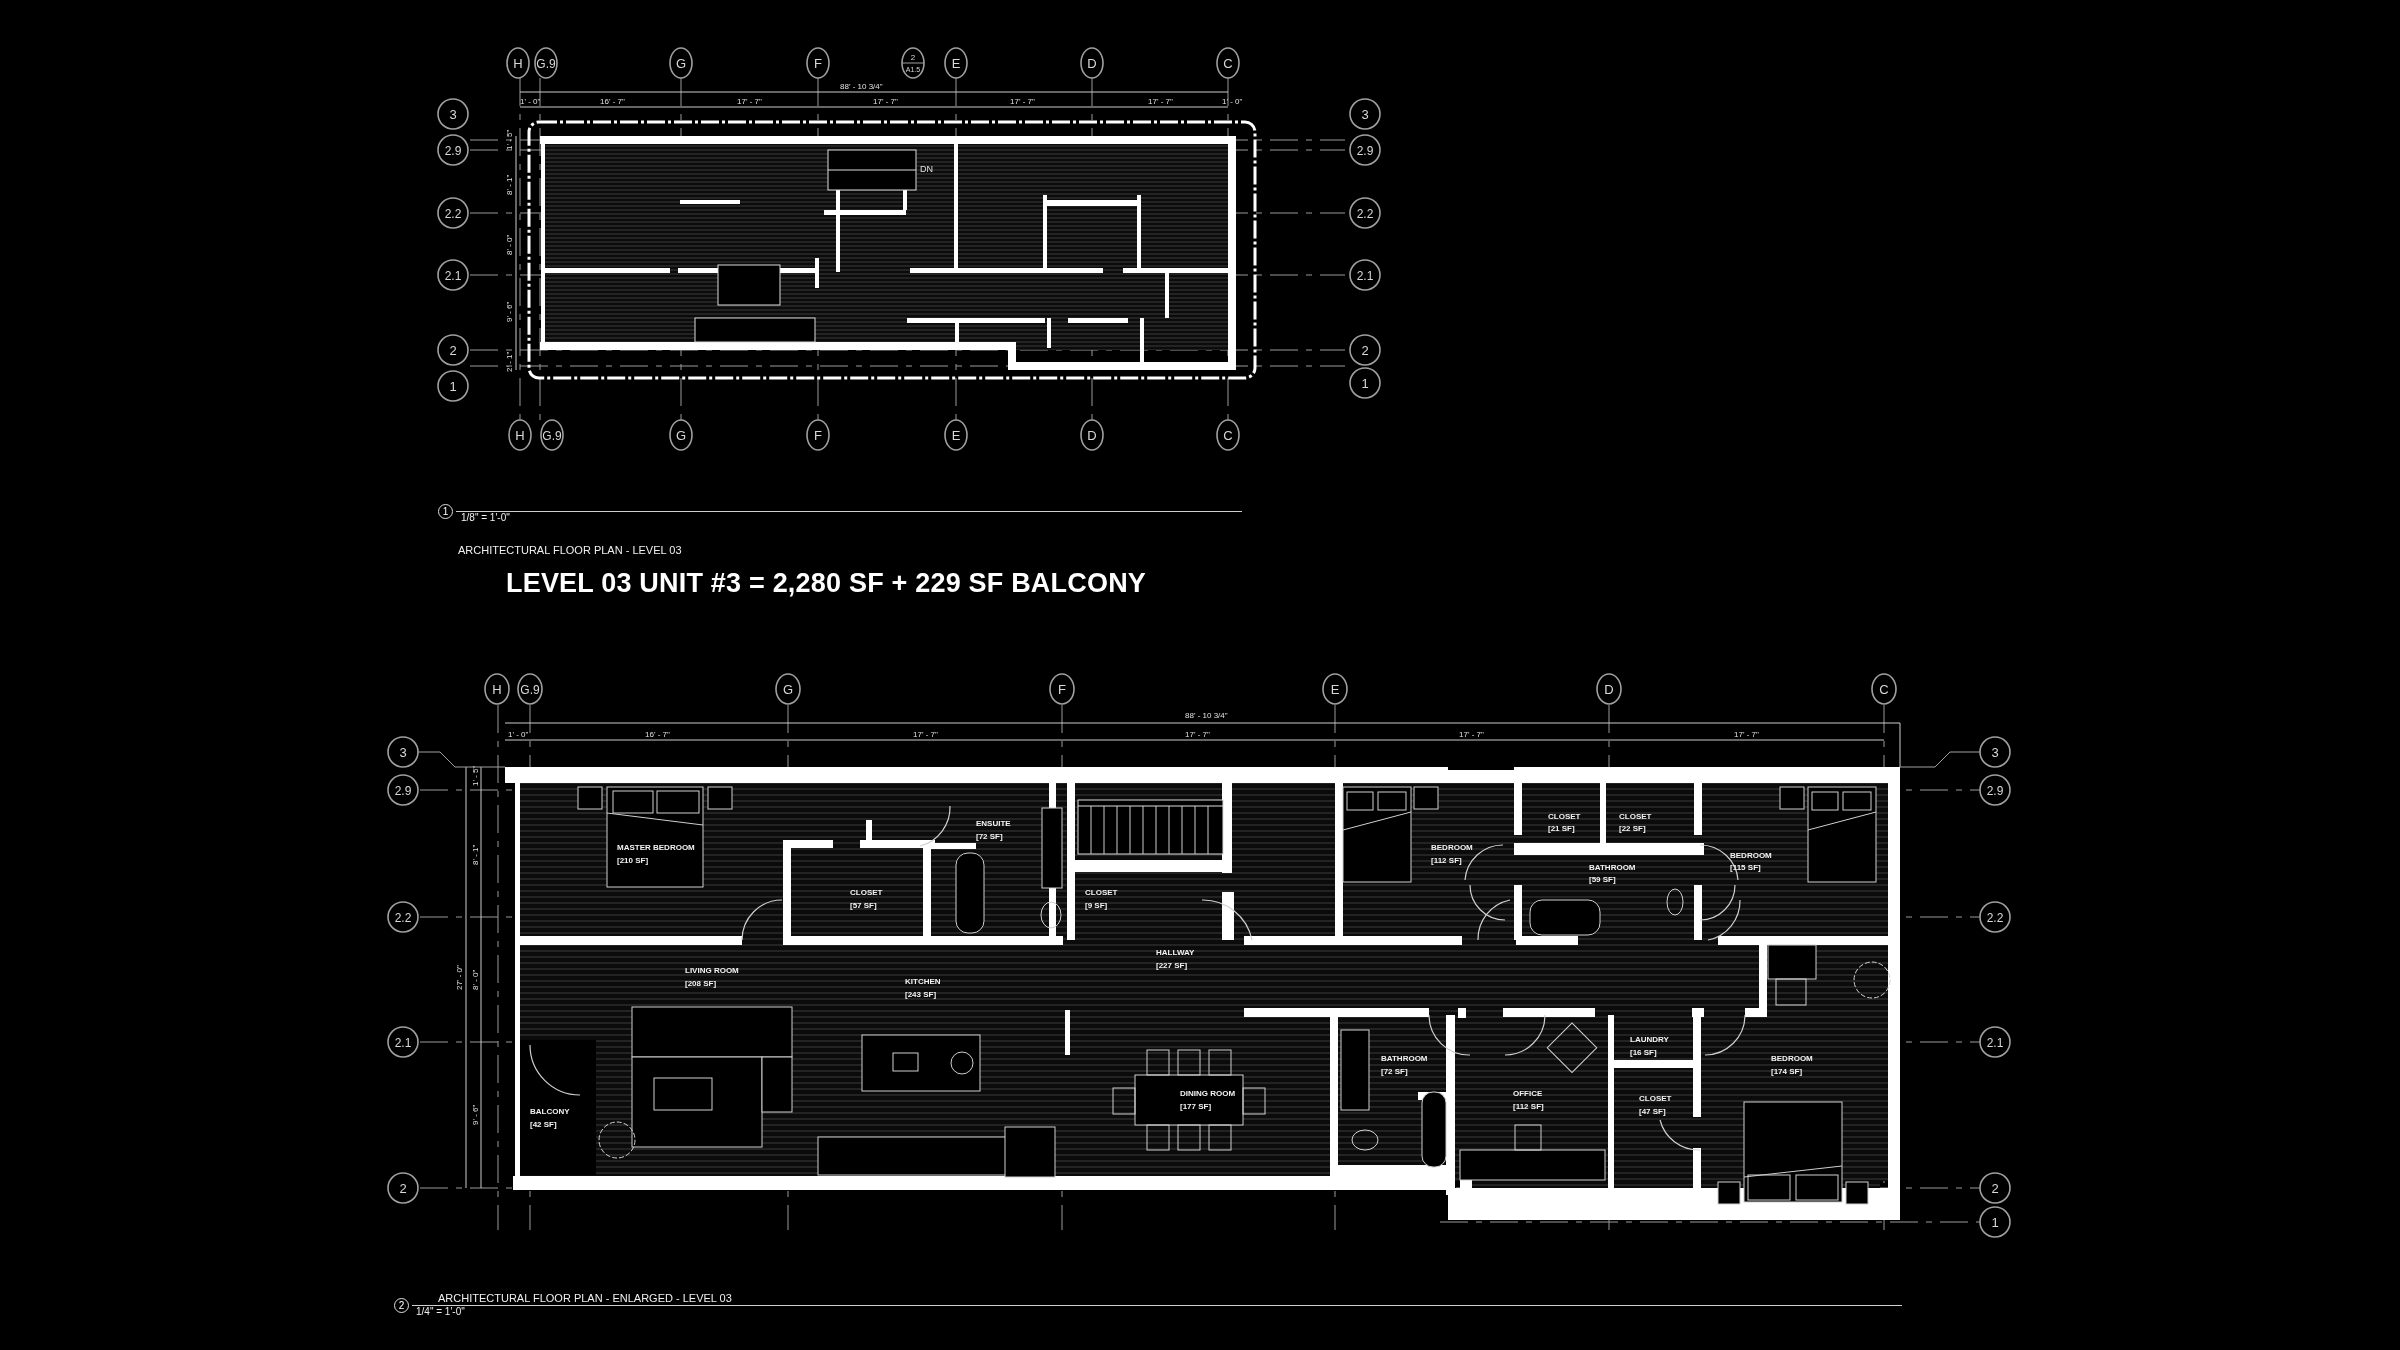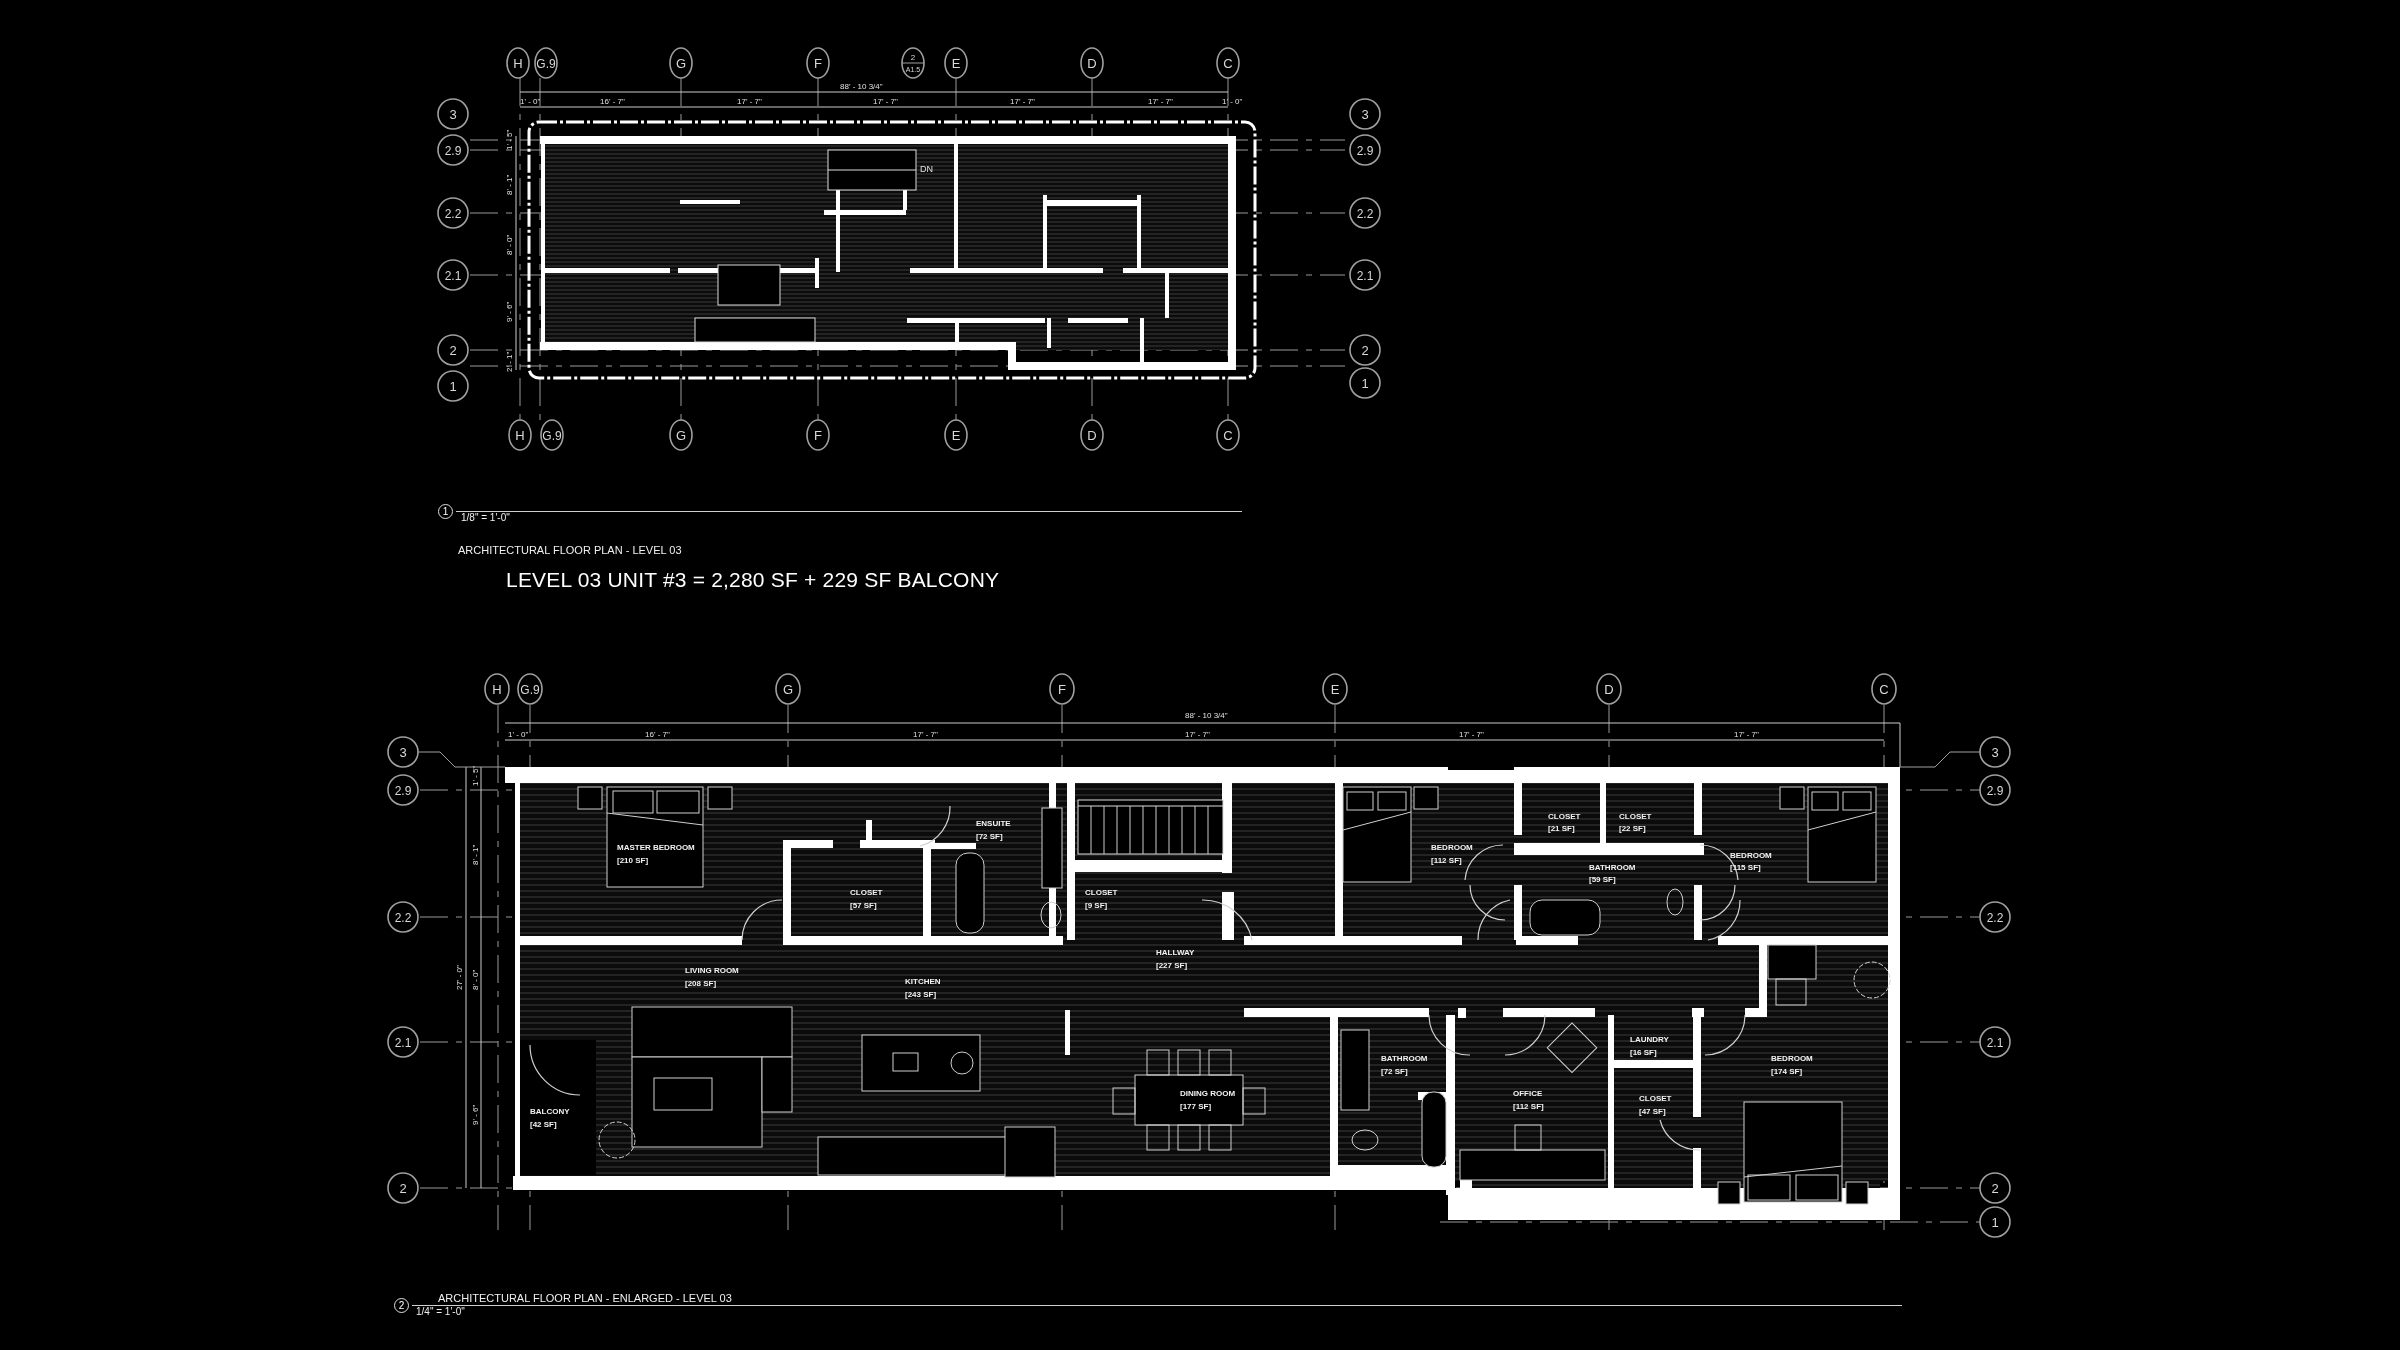--- a/index.html
+++ b/index.html
@@ -6,21 +6,21 @@
   body { width:2400px; height:1350px; position:relative; overflow:hidden;
          font-family:"Liberation Sans", sans-serif; color:#fff; }
   svg { position:absolute; left:0; top:0; }
   .gtxt { font-family:"Liberation Sans", sans-serif; fill:#d8d8d8; }
   .room { font-family:"Liberation Sans", sans-serif; fill:#f2f2f2; font-weight:bold; }
   .dim  { font-family:"Liberation Sans", sans-serif; fill:#e0e0e0; }
   .wall { fill:#ffffff; }
   .thin { stroke:#cfcfcf; fill:none; }
   .grid { stroke:#9a9a9a; stroke-width:1; stroke-dasharray:28 8 6 8; fill:none; }
   .bubble { fill:#000; stroke:#a0a0a0; stroke-width:1.6; }
-  .title-main { position:absolute; left:506px; top:568px; font-size:21px; font-weight:normal;
+  .title-main { position:absolute; left:506px; top:568px; font-size:27px; font-weight:bold;
                 letter-spacing:0.2px; white-space:nowrap; }
   .ptitle { position:absolute; font-size:11px; white-space:nowrap; color:#f0f0f0; }
   .pscale { position:absolute; font-size:10px; white-space:nowrap; color:#f0f0f0; }
   .pnum { position:absolute; width:13px; height:13px; border:1.3px solid #ddd; border-radius:50%;
           font-size:10px; line-height:13px; text-align:center; color:#fff; }
   .pline { position:absolute; height:1px; background:#cfcfcf; }
 </style>
 </head>
 <body>
 

